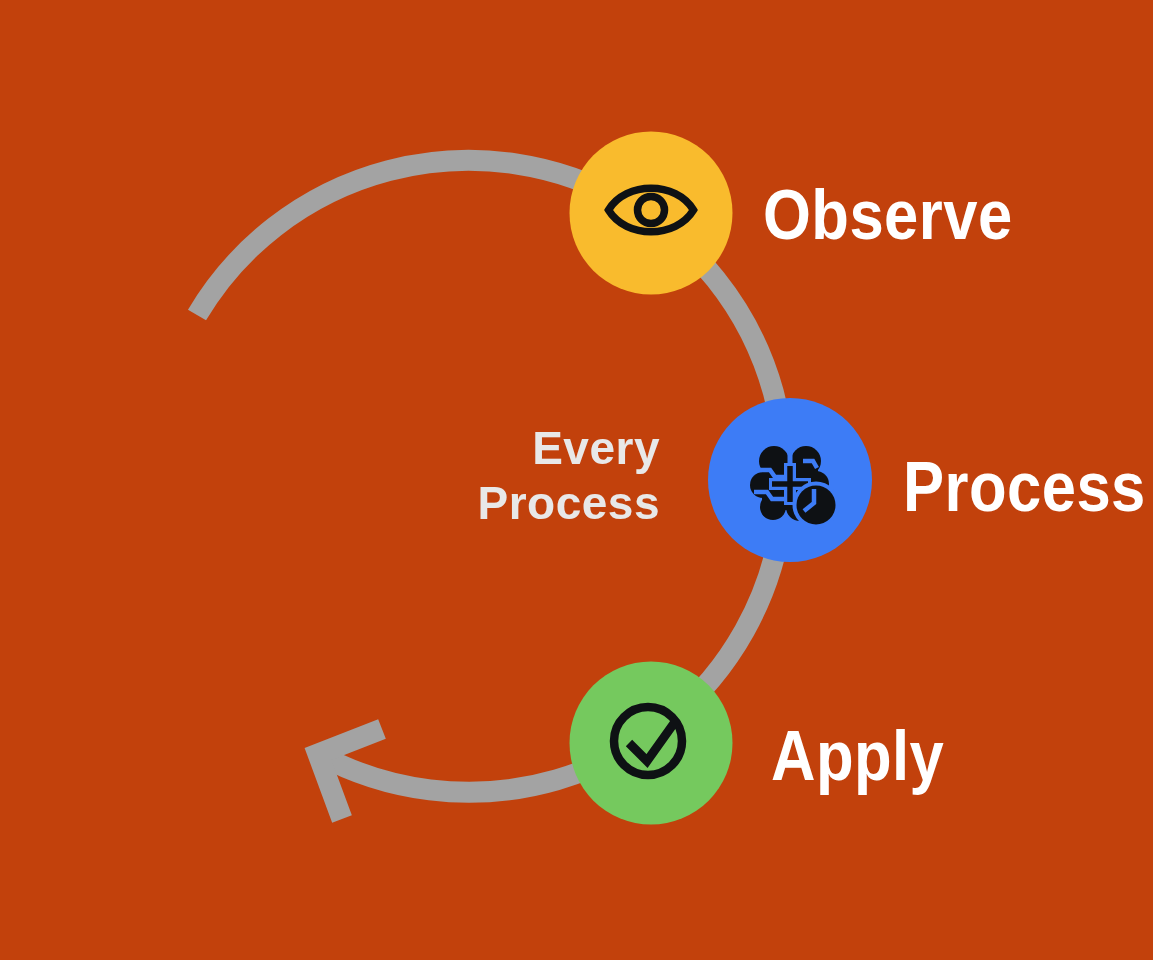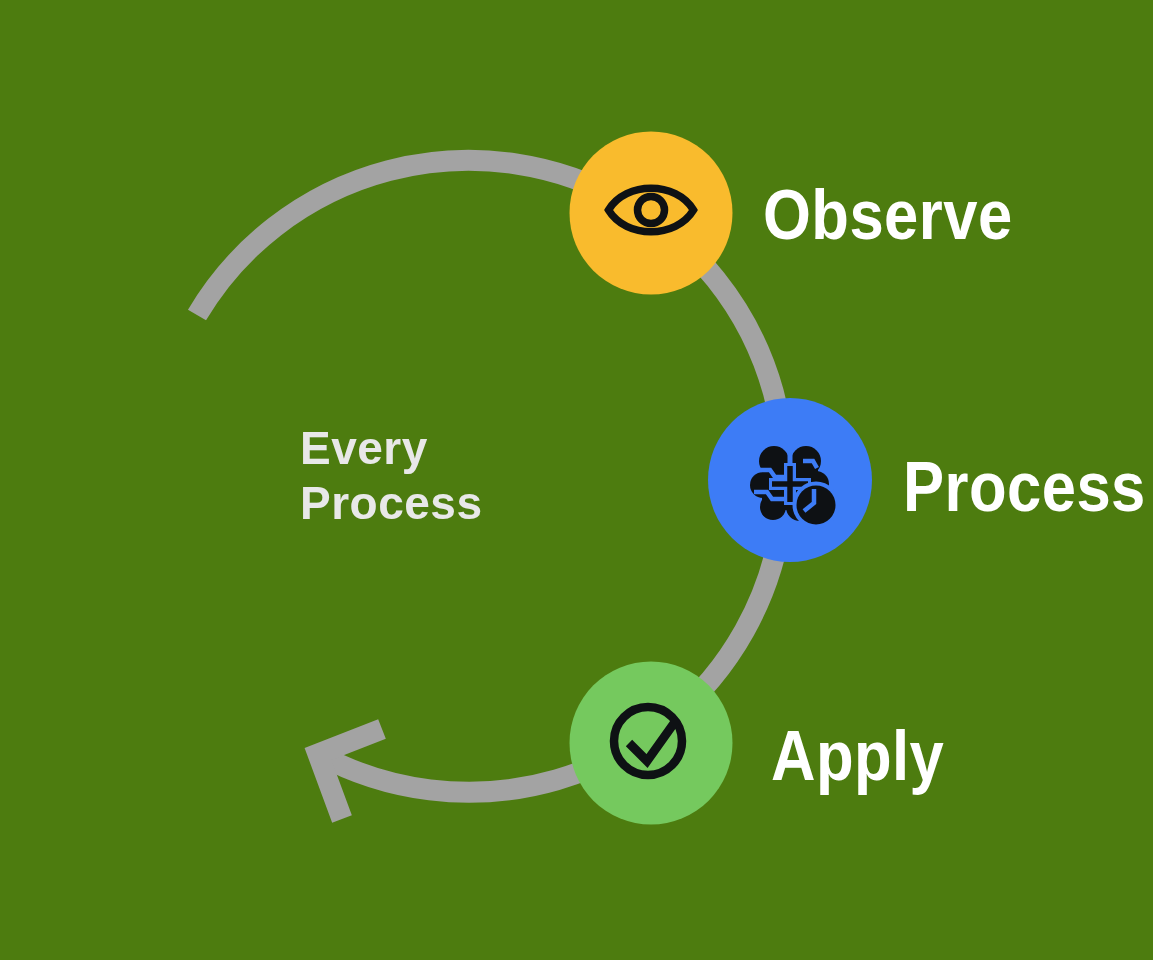--- a/index.html
+++ b/index.html
@@ -32,32 +32,32 @@
     letter-spacing: 0.5px;
   }
   .step-label.observe { left: 763px; top: 180px; }
   .step-label.process { left: 903px; top: 452px; }
   .step-label.apply   { left: 771px; top: 721px; }
   .center-label {
     position: absolute;
     left: 300px;
     top: 421px;
     width: 360px;
-    text-align: left;
+    text-align: right;
     font-weight: 700;
     font-size: 46px;
     line-height: 55px;
     color: #E8E8E8;
     letter-spacing: 0.5px;
   }
 </style>
 </head>
 <body style="background: rgb(76, 98, 107);">
 
-<div class="canvas" style="background: #4d7c0f;">
+<div class="canvas" style="background: #c2410c;">
 
   <svg class="diagram-svg" width="1153" height="960" viewBox="0 0 1153 960">
 
     <g>
       <path d="M 197 315 A 316 316 0 1 1 318 754" fill="none" stroke="#A3A3A3" stroke-width="21" stroke-linecap="butt"></path>
       <path d="M 382 729 L 318 754 L 342 819" fill="none" stroke="#A3A3A3" stroke-width="21" stroke-linecap="butt" stroke-linejoin="miter"></path>
     </g>
 
     <g>
       <circle cx="651" cy="213" r="81.5" fill="#F9BB2D"></circle>

